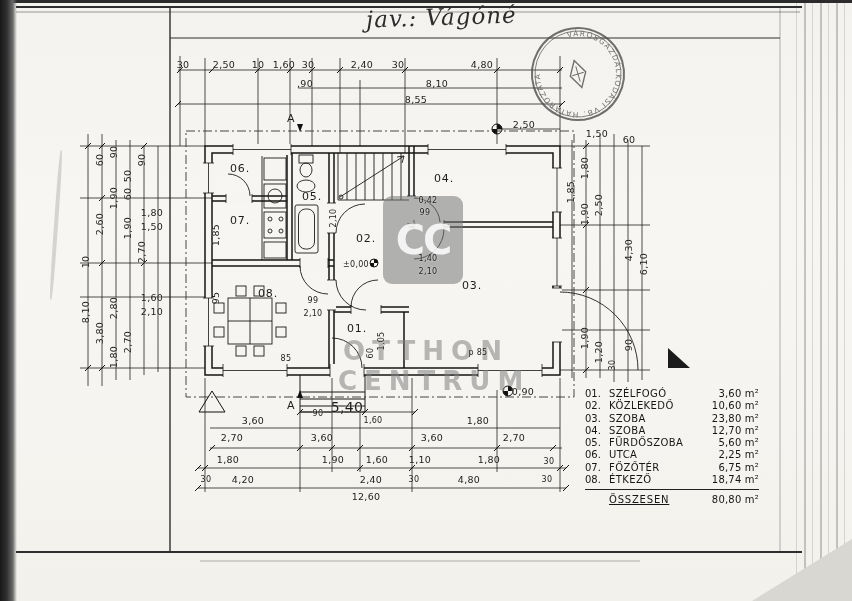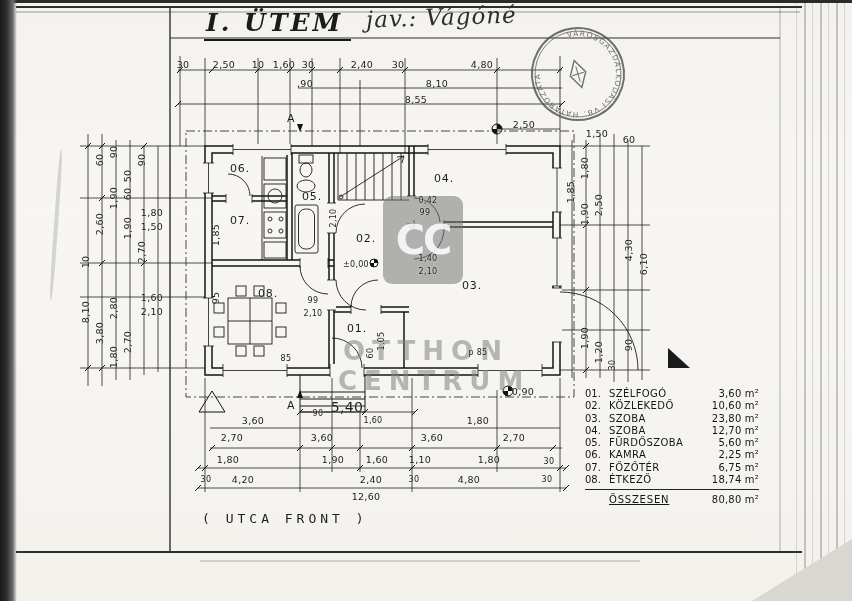--- a/index.html
+++ b/index.html
@@ -206,23 +206,21 @@
       <polygon points="668,348 690,368 668,368" fill="#1b1b1b" stroke="none"></polygon>
     </g>
   </svg>
 
   <div class="wm-logo">
     <span>CC</span>
   </div>
   <div class="wm-line wm2">CENTRUM</div>
   <div class="wm-line wm1">OTTHON</div>
 
-  <div class="title">I. ÜTEM</div>
   <div class="note">jav.: Vágóné</div>
-  <div class="utca">( UTCA FRONT )</div>
 
   <div class="stamp">
     <svg width="100" height="100" viewBox="0 0 100 100">
       <circle cx="50" cy="50" r="46" fill="none" stroke="#4b4b4b" stroke-width="2"></circle>
       <circle cx="50" cy="50" r="43" fill="none" stroke="#4b4b4b" stroke-width="0.8"></circle>
       <path id="stampArc" d="M50 12 A38 38 0 1 1 49.9 12" fill="none"></path>
       <text font-size="7.5" letter-spacing="1.2" fill="#4b4b4b" font-family="DejaVu Sans, sans-serif">
         <textPath href="#stampArc">VÁROSGAZDÁLKODÁSI VB. HATÁROZATA</textPath>
       </text>
       <path d="M50 36 L58 50 L50 64 L42 50 Z" fill="none" stroke="#4b4b4b" stroke-width="1.4"></path>
@@ -345,21 +343,21 @@
           <span class="lname">SZOBA</span>
           <span class="larea">12,70 m²</span>
         </div>
         <div class="legend-row">
           <span class="lnum">05.</span>
           <span class="lname">FÜRDŐSZOBA</span>
           <span class="larea">5,60 m²</span>
         </div>
         <div class="legend-row">
           <span class="lnum">06.</span>
-          <span class="lname">KAMRA</span>
+          <span class="lname">UTCA</span>
           <span class="larea">2,25 m²</span>
         </div>
         <div class="legend-row">
           <span class="lnum">07.</span>
           <span class="lname">FŐZŐTÉR</span>
           <span class="larea">6,75 m²</span>
         </div>
         <div class="legend-row">
           <span class="lnum">08.</span>
           <span class="lname">ÉTKEZŐ</span>

